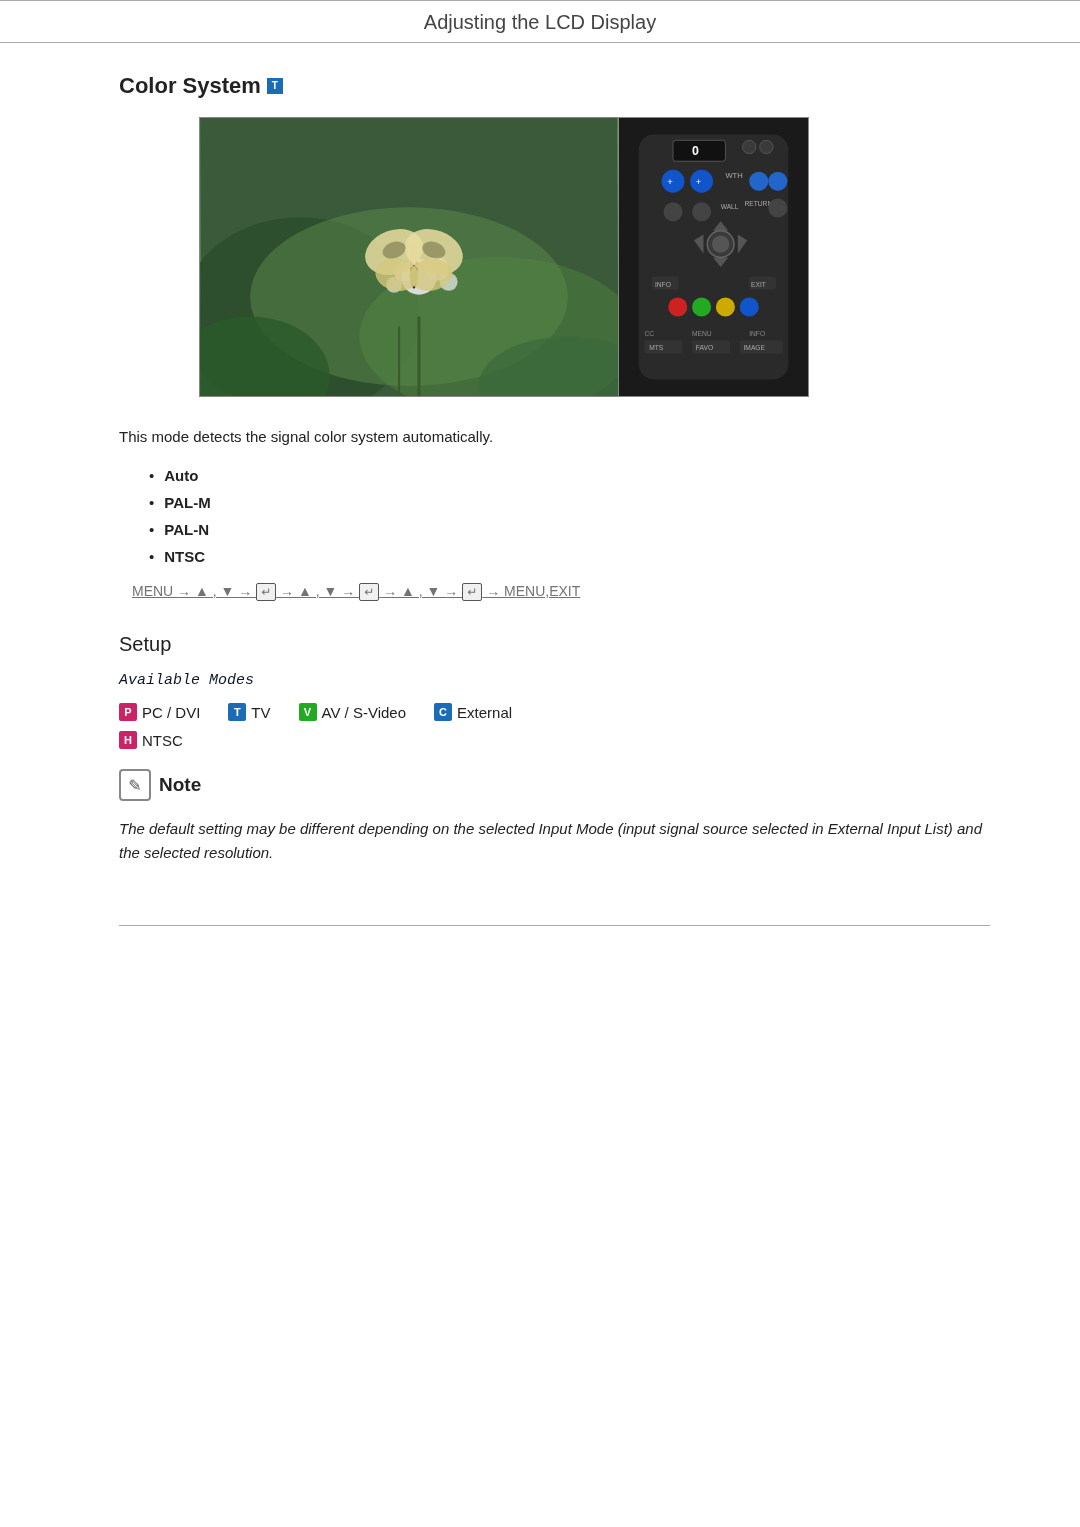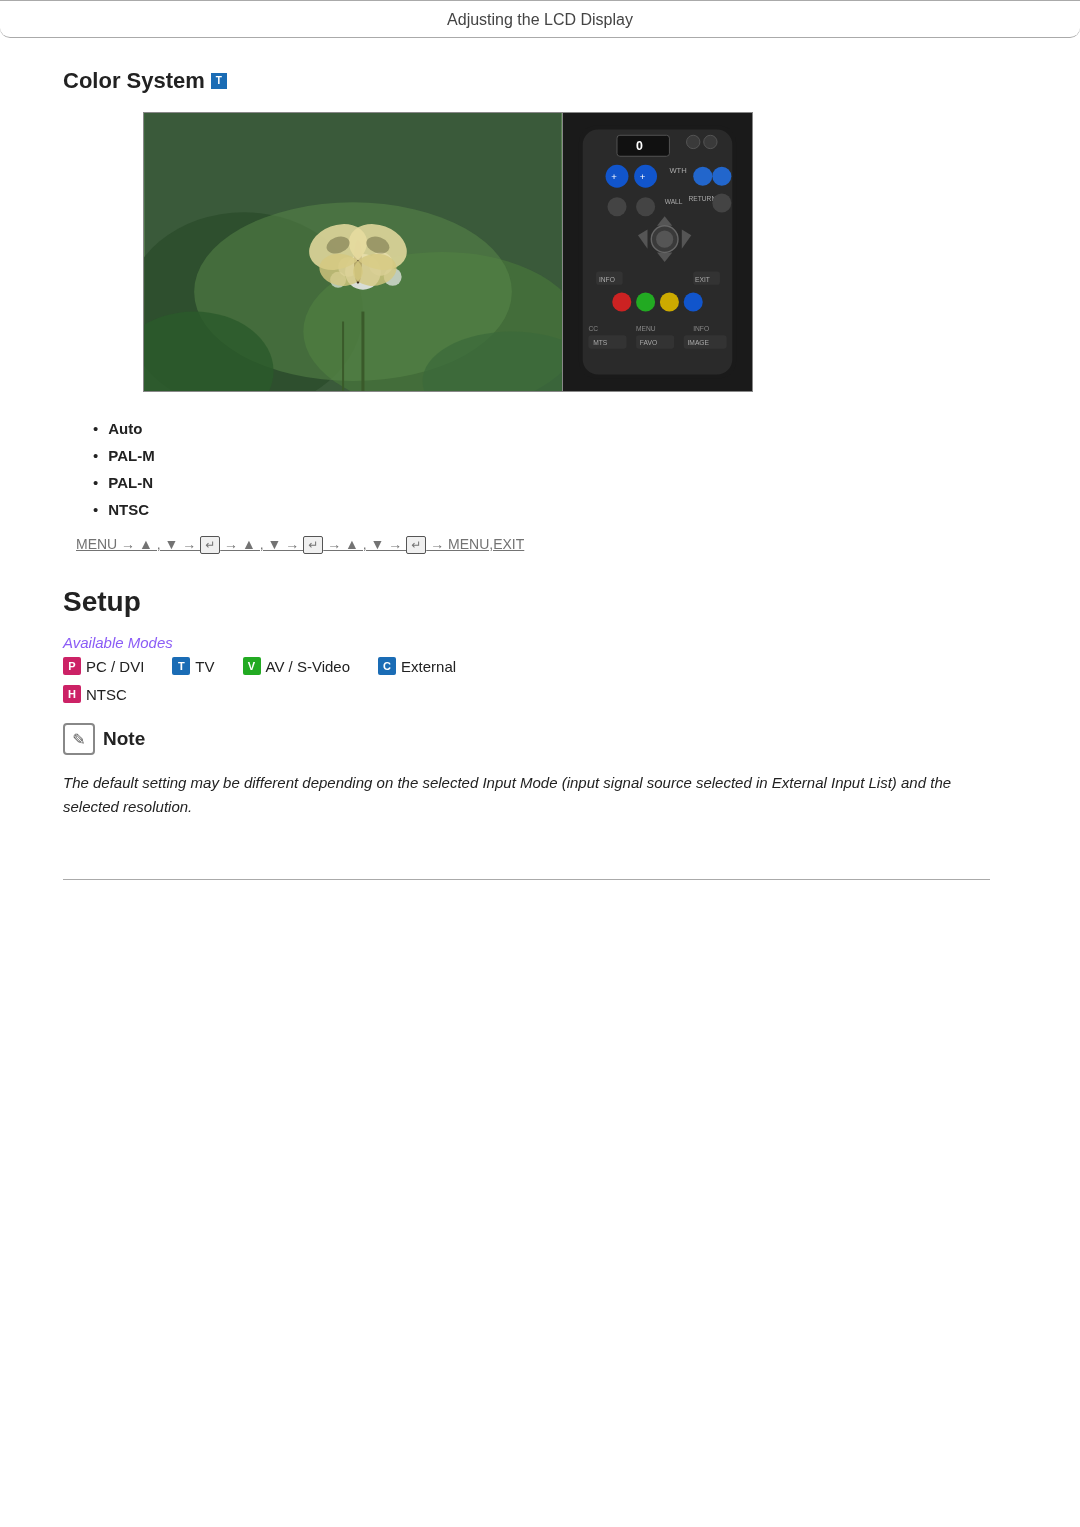--- a/index.html
+++ b/index.html
@@ -11,27 +11,26 @@
       width: 1080px;
       min-height: 1527px;
     }
     .top-border {
       border-top: 1px solid #aaa;
       width: 100%;
     }
     .header-bar {
       text-align: center;
       padding: 10px 0 8px;
-      font-size: 16px;
+      font-size: 20px;
       color: #444;
       border-bottom: 1px solid #aaa;
-      border-radius: 10px;
     }
     .page-content {
-      padding: 30px 90px 40px 63px;
+      padding: 30px 90px 40px 119px;
     }
     .section-title {
       font-size: 22px;
       font-weight: bold;
       margin-bottom: 18px;
       display: flex;
       align-items: center;
       gap: 6px;
     }
     .title-icon {
@@ -109,28 +108,29 @@
       border: 1px solid #555;
       padding: 1px 4px;
       font-size: 12px;
       border-radius: 2px;
       background: #f0f0f0;
     }
     .setup-section {
       margin-top: 10px;
     }
     .setup-title {
-      font-size: 28px;
-      font-weight: bold;
+      font-size: 20px;
+      font-weight: normal;
       margin-bottom: 16px;
     }
     .available-modes-label {
       font-style: italic;
-      margin-bottom: 6px;
-      color: #8b5cf6;
+      margin-bottom: 14px;
+      color: #0f172a;
+      font-family: Liberation Mono, monospace;
     }
     .modes-row {
       display: flex;
       align-items: center;
       gap: 28px;
       margin-bottom: 10px;
     }
     .mode-item {
       display: flex;
       align-items: center;
@@ -295,20 +295,23 @@
         <rect x="20" y="225" width="40" height="14" rx="3" fill="#333"></rect>
         <text x="25" y="235" fill="#aaa" font-size="7">MTS</text>
         <rect x="70" y="225" width="40" height="14" rx="3" fill="#333"></rect>
         <text x="74" y="235" fill="#aaa" font-size="7">FAVO</text>
         <rect x="120" y="225" width="45" height="14" rx="3" fill="#333"></rect>
         <text x="124" y="235" fill="#aaa" font-size="7">IMAGE</text>
       </svg>
     </div>
   </div>
 
+  <p class="paragraph">
+    <span>This mode detects the signal color system automatically.</span>
+  </p>
 
   <ul class="bullet-list">
     <li>
         <span>Auto</span>
       </li>
     <li>
         <span>PAL-M</span>
       </li>
     <li>
         <span>PAL-N</span>

